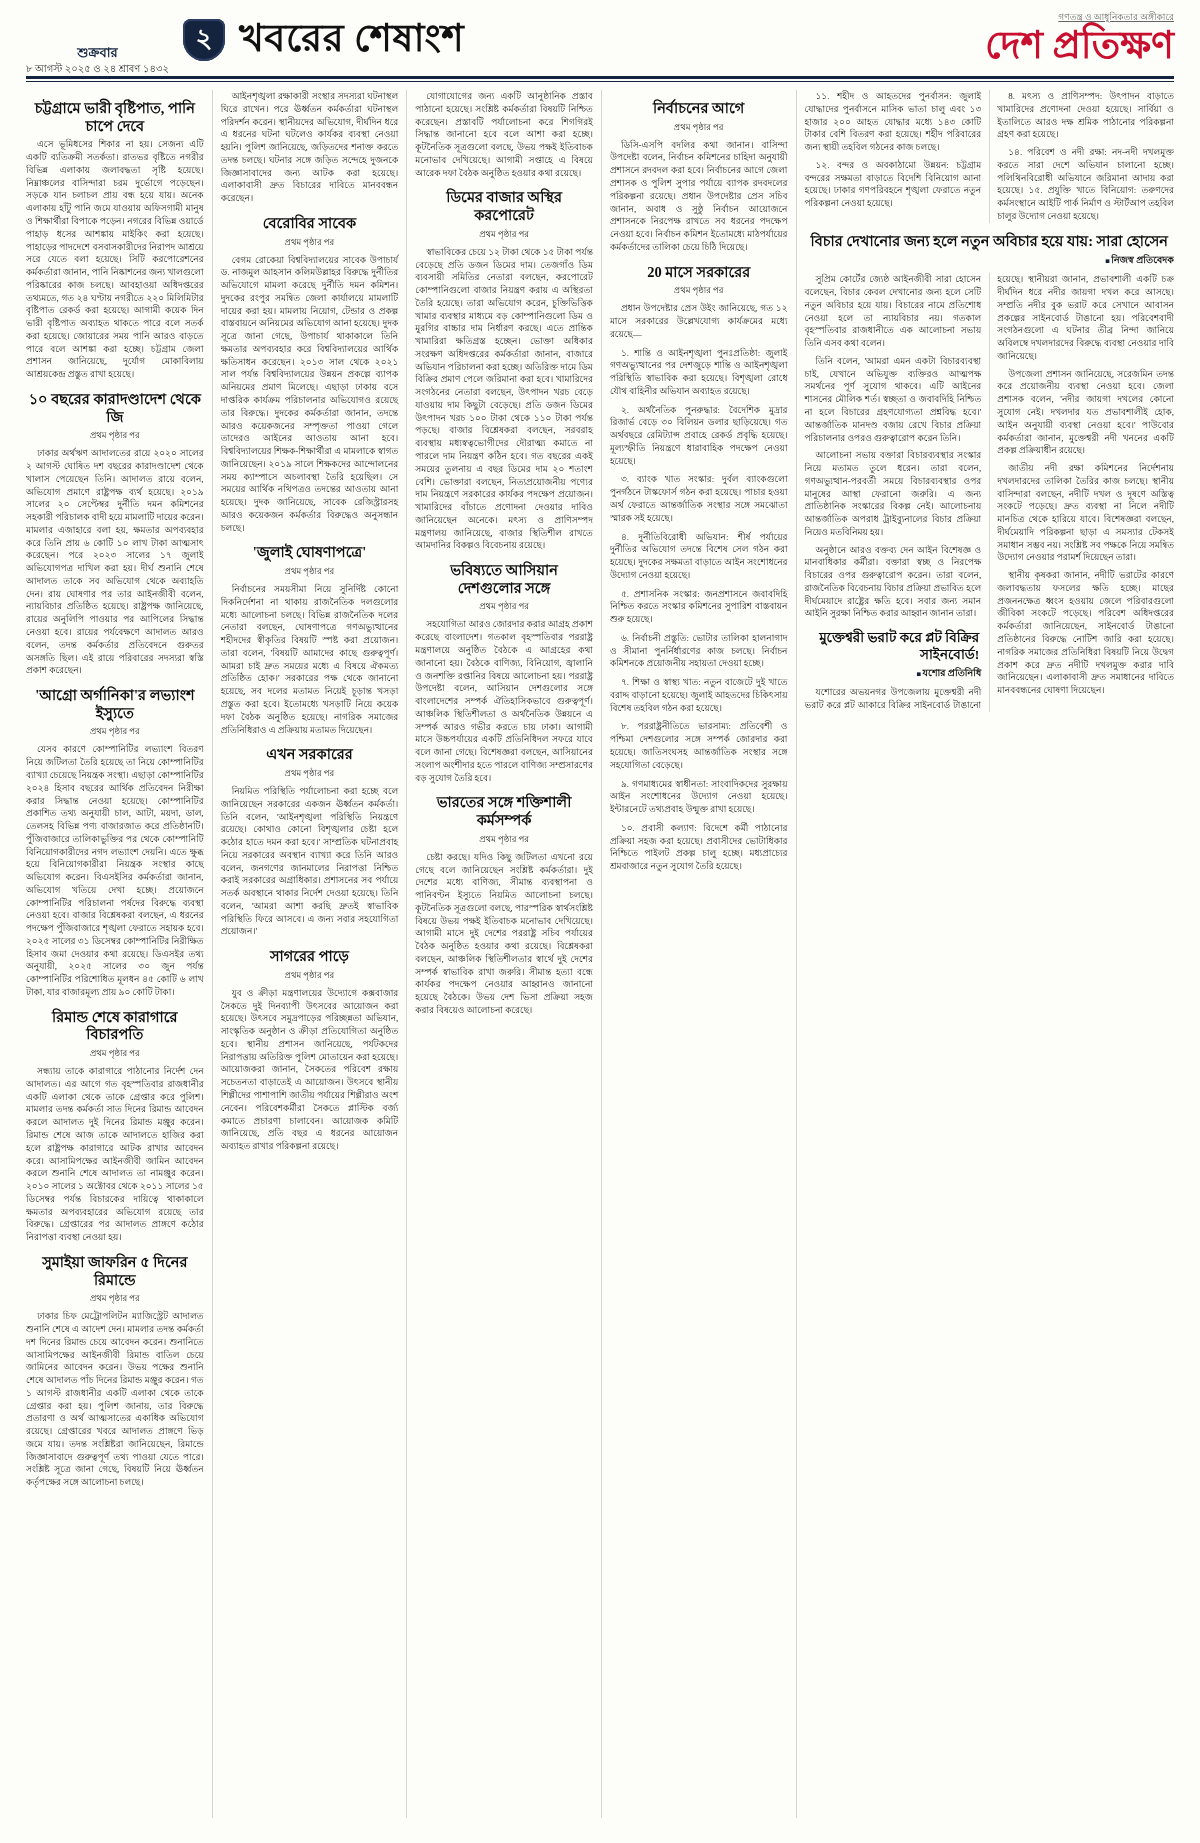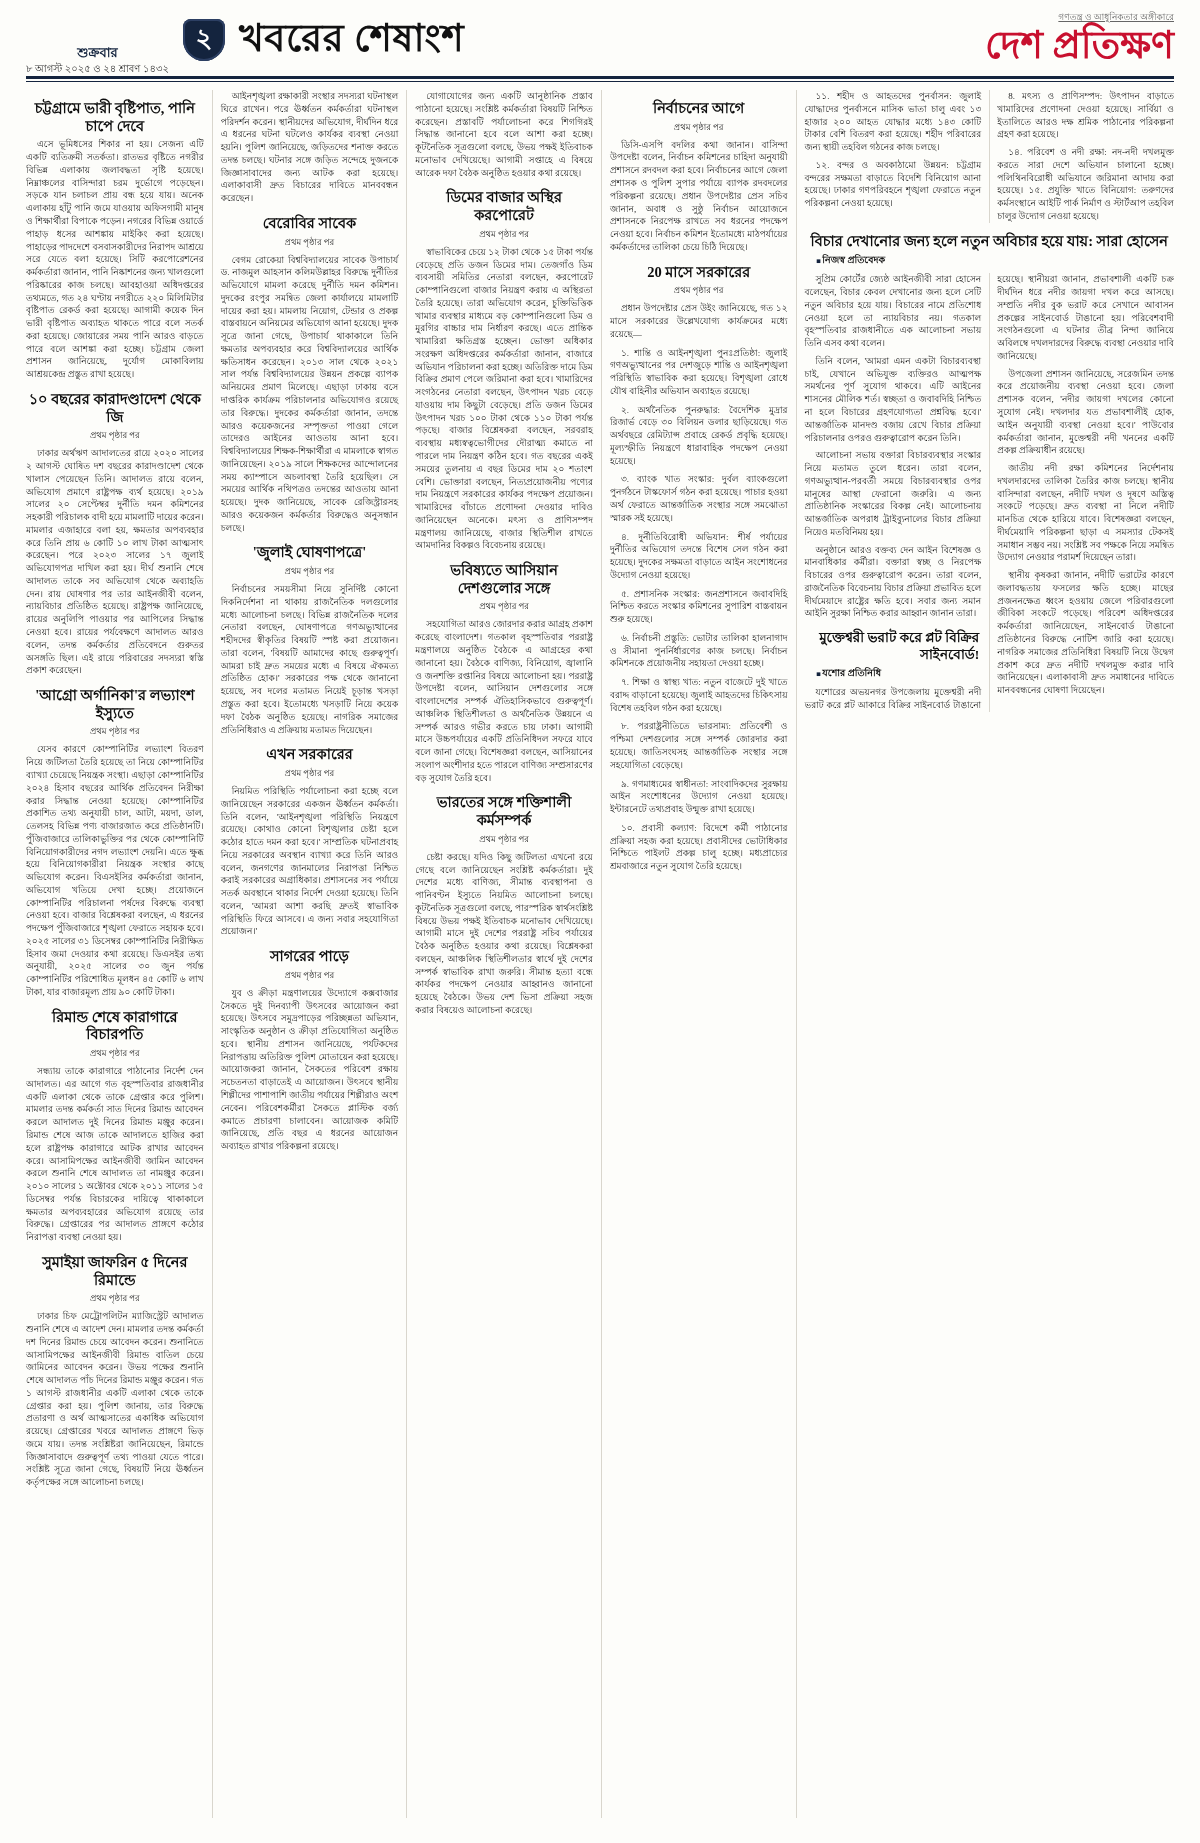--- a/index.html
+++ b/index.html
@@ -30,21 +30,21 @@
   
   .columns { display: flex; margin-top: 8px; height: 1728px; overflow: hidden; }
   .col { flex: 1 1 0; padding: 0 8px; border-right: 1px solid #d9d6cd; overflow: hidden; }
   .col:first-child { padding-left: 0; }
   .col:last-child { border-right: none; padding-right: 0; }
   .col.wide { flex: 2.08 1 0; }
 
   h2.headline { font-size: 14.5px; line-height: 1.22; text-align: center; font-weight: bold; margin: 10px 2px 3px; color: #0d0d0d; }
   h3.subhead  { font-size: 13.5px; line-height: 1.22; text-align: right; font-weight: bold; margin: 10px 2px 3px; color: #0d0d0d; break-inside: avoid; }
   p.kicker { font-size: 8.5px; text-align: center; margin: 0 0 4px; color: #222; }
-  p.byline { font-size: 9.5px; font-weight: bold; margin: 2px 12px 5px; color: #111; }
+  p.byline { font-size: 9.5px; font-weight: bold; margin: 2px 0 5px; color: #111; text-align: right; }
   p.byline::before { content: "◼ "; font-size: 7px; color: #14243e; }
   p.body { font-size: 9px; line-height: 1.42; text-align: justify; margin: 0 0 6px; text-indent: 11px; }
   .two-col { column-count: 2; column-gap: 16px; column-rule: 1px solid #d9d6cd; margin-bottom: 6px; }
   .two-col p.body { margin-bottom: 5px; }
 </style>
 </head>
 <body>
 
 <div class="page">
 

